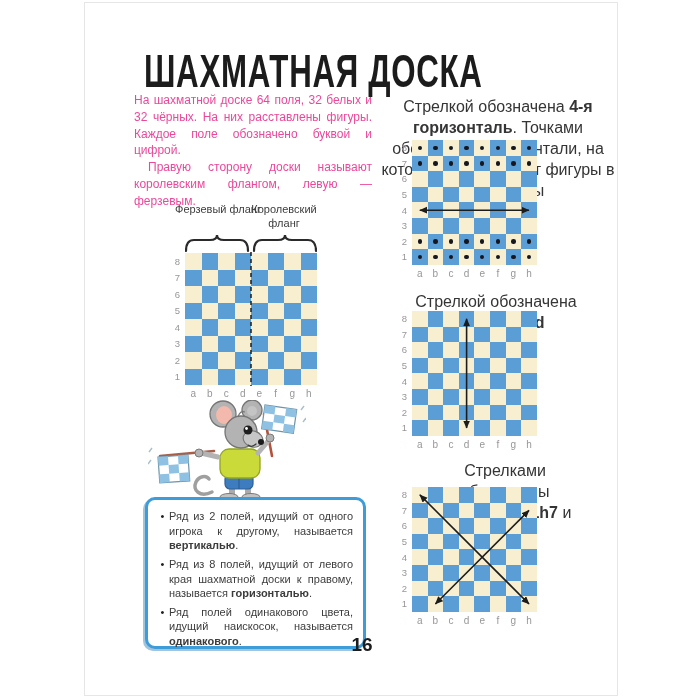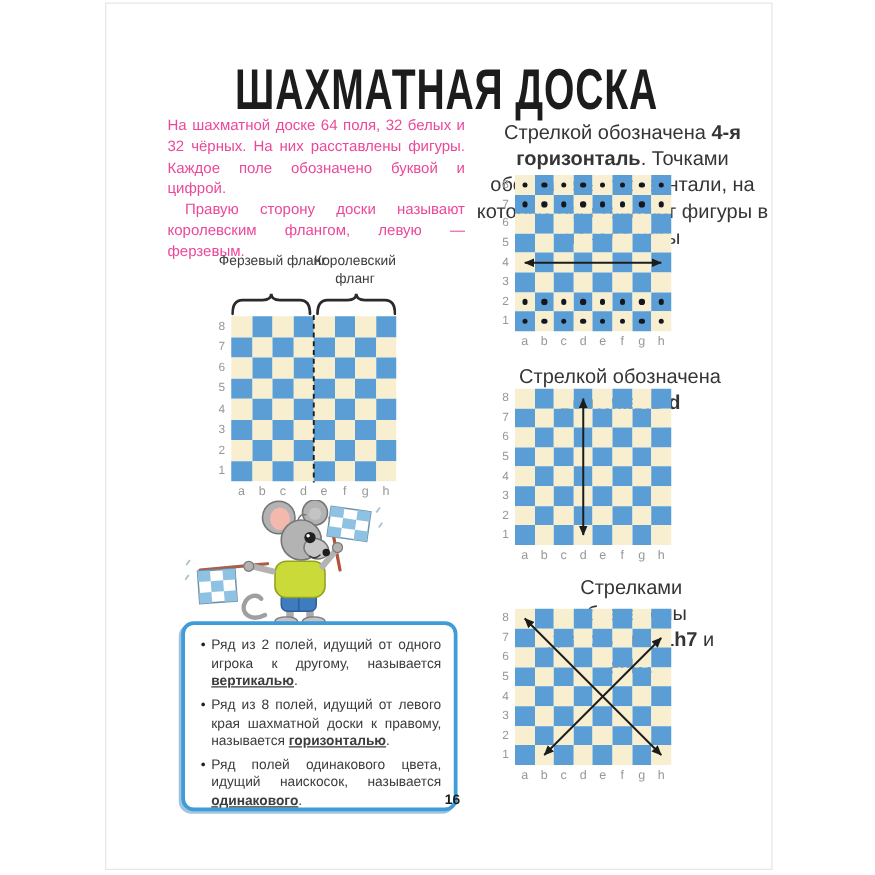--- a/index.html
+++ b/index.html
@@ -1,21 +1,21 @@
 <!DOCTYPE html>
 <html lang="ru" style="--board-light: #f7efcf; --board-dark: #5b9ed6; --box-border: #3e9cd9; --coord: #979797; --arrow: #1c1c1c; --dot: #16161f; --text: #3f3f3f;"><head>
 <meta charset="utf-8">
 <style>
   html,body{margin:0;padding:0;background:#fff;}
   #canvas{position:relative;width:700px;height:700px;overflow:hidden;
           font-family:"Liberation Sans","DejaVu Sans",sans-serif;color:var(--text,#3f3f3f);background:#fff;}
   .page{position:absolute;left:84px;top:2px;width:532px;height:692px;background:#fff;border:1px solid #e6e6e6;}
 
   
-  .title{position:absolute;left:144px;top:44px;white-space:nowrap;margin-left:44px;}
+  .title{position:absolute;left:144px;top:44px;white-space:nowrap;}
   .title span{display:inline-block;transform:scaleX(.68);transform-origin:left top;
               font-size:46px;font-weight:800;letter-spacing:1px;color:#1c1c1c;}
 
   
   .intro{position:absolute;left:134px;top:92px;width:238px;font-size:12px;line-height:1.4;
          text-align:justify;color:#ec4899;}
   .intro p{margin:0;}
   .intro p + p{text-indent:14px;}
 
   
@@ -52,28 +52,28 @@
   #caption-diagonal{left:397px;top:460px;width:170px;margin-left:23px;}
 
   
   .info-box{position:absolute;left:145px;top:497px;width:221px;height:152px;background:#fff;
         border:3px solid var(--box-border,#3e9cd9);border-radius:10px;
         box-shadow:-2px 2px 0 rgba(47,127,184,.45);box-sizing:border-box;padding:9px 10px 8px 8px;}
   .info-box ul{margin:0;padding:0;list-style:none;}
   .info-box li{display:flex;font-size:11px;line-height:1.33;margin-bottom:4px;color:#3c3c3c;}
   .info-box li .mark{width:13px;flex:0 0 13px;text-align:center;color:#222;}
   .info-box li .btext{flex:1;text-align:justify;}
-  .info-box li .btext b{font-weight:bold;text-decoration:underline;}
+  .info-box li .btext b{font-weight:bold;}
 
   
   .mascot{position:absolute;left:148px;top:400px;}
 
   
   .page-number{position:absolute;left:342px;top:634px;width:40px;text-align:center;
-        font-size:11px;font-weight:bold;color:#1c1c1c;}
+        font-size:19px;font-weight:bold;color:#1c1c1c;}
 </style>
 </head>
 <body>
 
 <div id="canvas">
   <div class="page"></div>
 
   <div class="title">
     <span>ШАХМАТНАЯ ДОСКА</span>
   </div>

